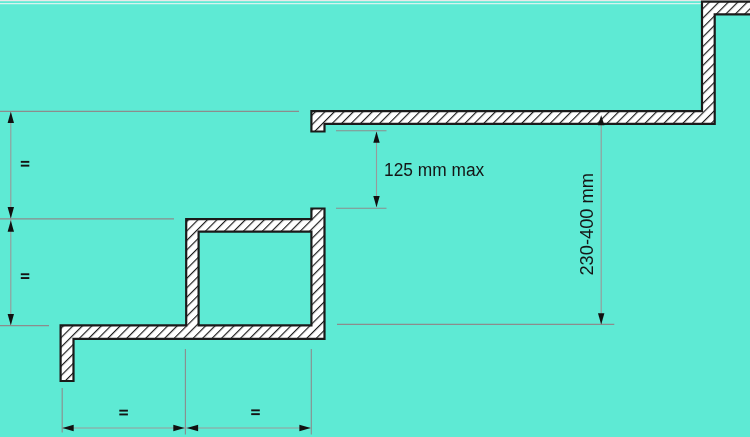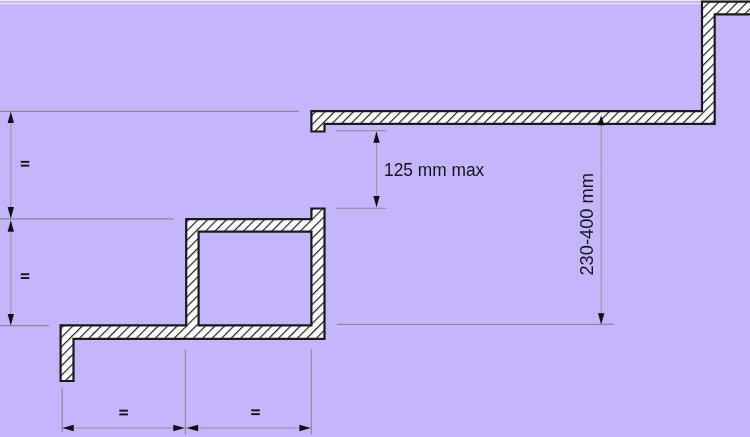--- a/index.html
+++ b/index.html
@@ -1,16 +1,16 @@
 <!DOCTYPE html>
 <html><head>
 <meta charset="utf-8">
 <style>
   html,body{margin:0;padding:0;background:#ffffff;}
-  #stage{position:relative;width:750px;height:437px;background:#c4b5fd;overflow:hidden;
+  #stage{position:relative;width:750px;height:437px;background:#5eead4;overflow:hidden;
          font-family:"Liberation Sans", sans-serif;}
   svg{position:absolute;left:0;top:0;}
 </style>
 </head>
 <body>
 
 <div id="stage">
 <svg width="750" height="437" viewBox="0 0 750 437">
   <defs>
     <pattern id="hatch" width="6.7" height="6.7" patternUnits="userSpaceOnUse" patternTransform="rotate(-45)">

